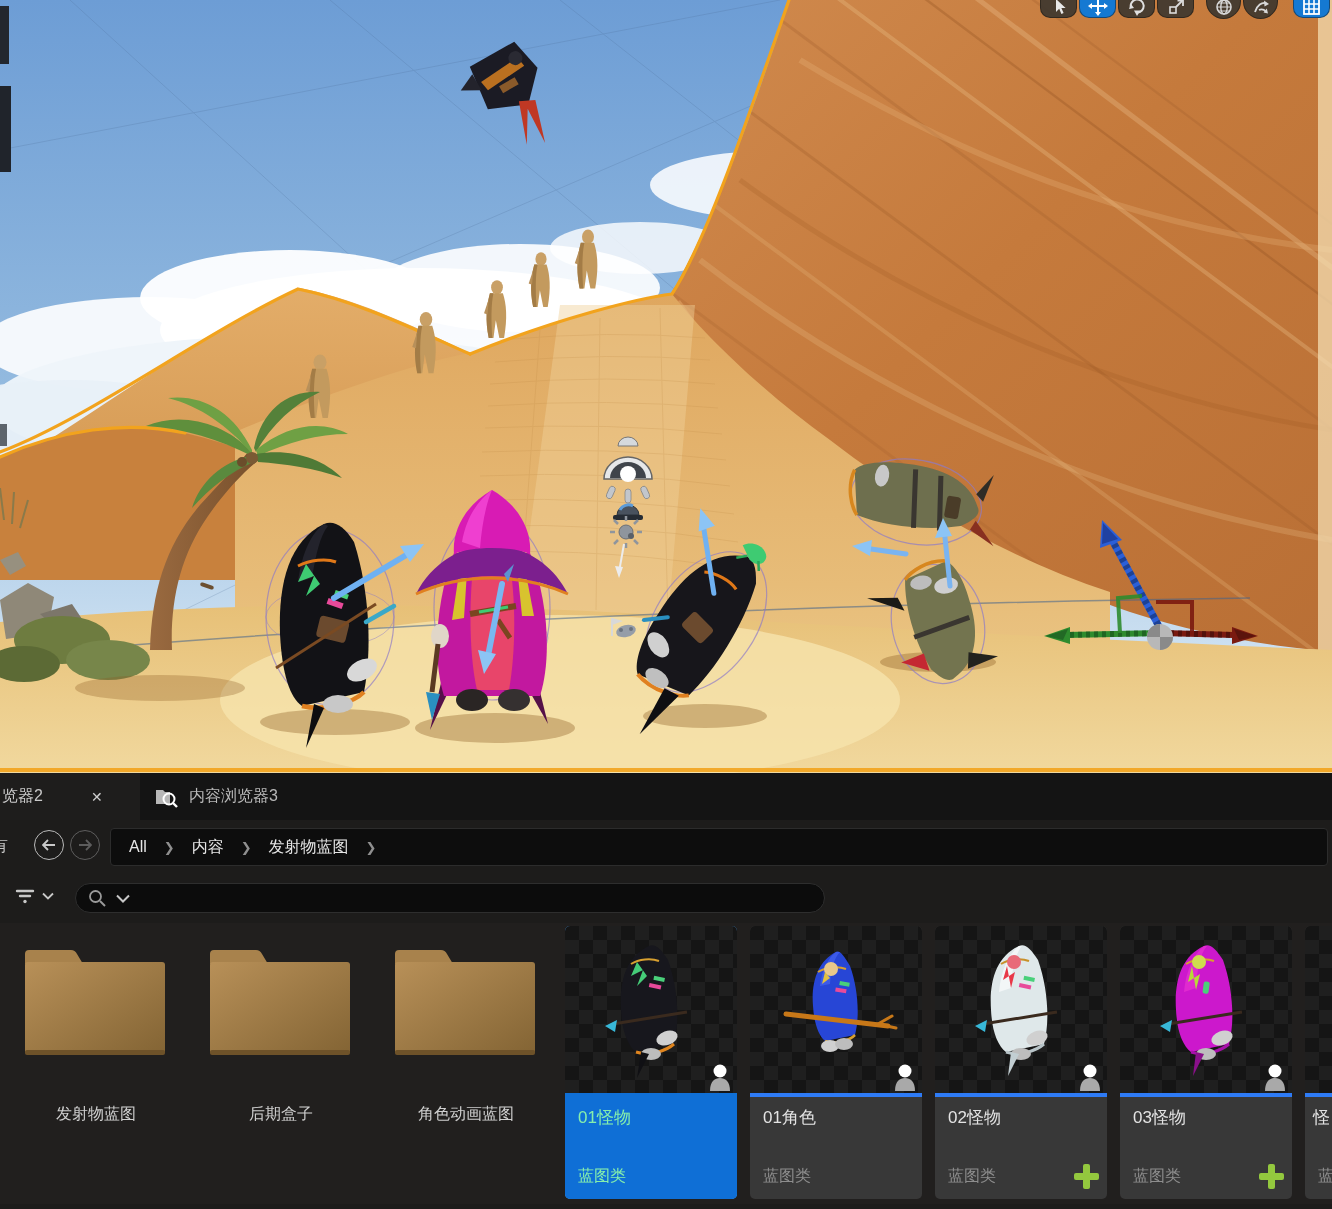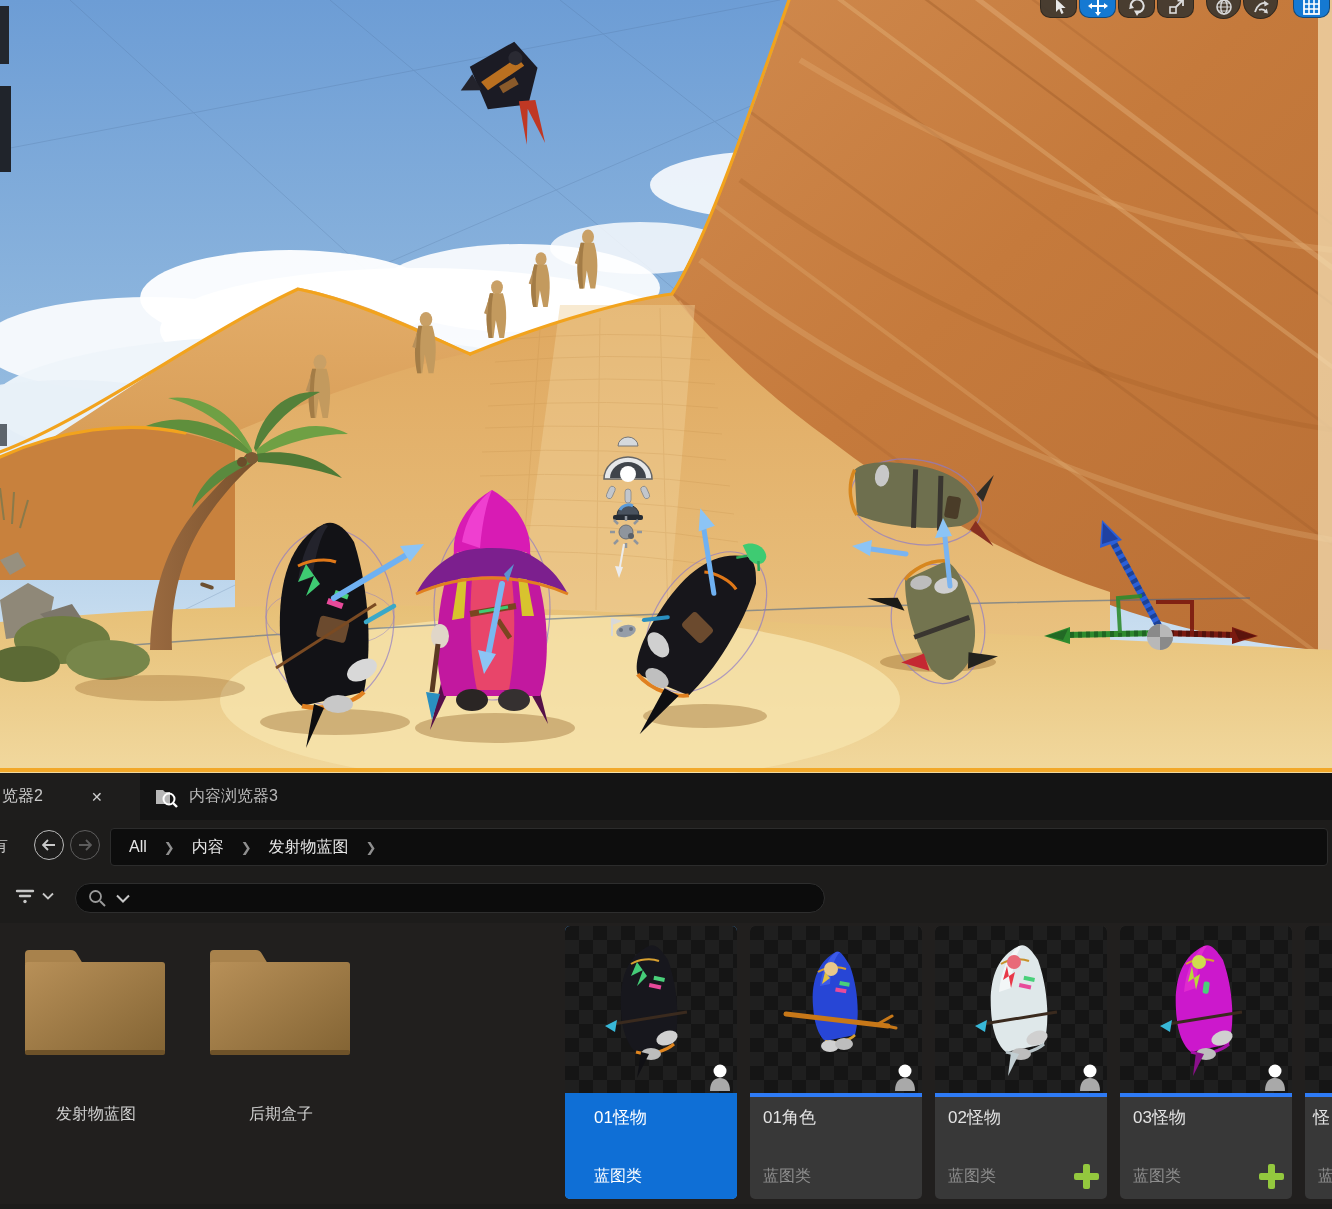--- a/index.html
+++ b/index.html
@@ -67,21 +67,21 @@
   .asset-card{position:absolute;top:3px;width:172px;height:273px;border-radius:5px;overflow:hidden;
               background:#383838;}
   .asset-card .thumb{position:absolute;left:0;top:0;width:172px;height:167px;
      background:repeating-conic-gradient(#1f1f1f 0% 25%, #151515 0% 50%);background-size:28px 28px;}
   .asset-card .accent{position:absolute;left:0;top:167px;width:172px;height:4px;background:#2e7bf6;}
   .asset-card .body{position:absolute;left:0;top:171px;width:172px;height:102px;}
   .asset-card .name{position:absolute;left:13px;top:9px;color:#e3e3e3;font-size:17px;}
   .asset-card .type{position:absolute;left:13px;bottom:12px;color:#8d8d8d;font-size:16px;}
   .asset-card.selected{outline:2px solid #3f9bf0;outline-offset:-2px;}
   .asset-card.selected .body,.asset-card.selected .accent{background:#0f6fd6;}
-  .asset-card.selected .name,.asset-card.selected .type{color:#ffffff;margin-left:16px;}
+  .asset-card.selected .name,.asset-card.selected .type{color:#86efac;}
   .person-badge{position:absolute;right:6px;bottom:2px;}
   .plus-badge{position:absolute;right:7px;bottom:9px;}
   .card5 .name{left:8px;}
 </style>
 </head>
 <body>
 
 <div id="app">
 
   <div id="viewport">
@@ -538,20 +538,28 @@
             <stop offset="0" stop-color="#b89058"></stop>
                 <stop offset="1" stop-color="#836434"></stop>
               </linearGradient>
             </defs>
           <path d="M2,6 Q2,2 6,2 L48,2 Q52,2 54,6 L60,16 L2,16 Z" fill="#a8824c"></path>
           <rect x="2" y="14" width="140" height="92" rx="3" fill="url(#fg1)"></rect>
           <rect x="2" y="102" width="140" height="5" rx="2" fill="#6e5229"></rect>
         </svg>
         <div class="folder-label">发射物蓝图</div>
       </div>
+      <div class="folder-tile" style="left:380px">
+        <svg width="146" height="112" viewBox="0 0 146 112">
+          <path d="M2,6 Q2,2 6,2 L48,2 Q52,2 54,6 L60,16 L2,16 Z" fill="#a8824c"></path>
+          <rect x="2" y="14" width="140" height="92" rx="3" fill="url(#fg1)"></rect>
+          <rect x="2" y="102" width="140" height="5" rx="2" fill="#6e5229"></rect>
+        </svg>
+        <div class="folder-label">角色动画蓝图</div>
+      </div>
 
       <div class="asset-card selected" style="left:565px">
         <div class="thumb">
           <svg width="172" height="167" viewBox="0 0 172 167">
             <g transform="translate(88,70)">
               <path d="M-4,-50 C-26,-40 -34,-16 -32,14 C-31,36 -25,50 -17,56 L21,48 C27,26 25,-8 15,-36 C8,-47 2,-53 -4,-50 Z" fill="#17171d"></path>
               <path d="M-17,56 C-2,61 14,54 21,48" stroke="#e0851e" stroke-width="3" fill="none"></path>
               <path d="M-22,-32 C-14,-37 -2,-38 6,-35" stroke="#d8a030" stroke-width="2" fill="none"></path>
               <path d="M-16,-34 L-22,-20 L-10,-26 L-16,-10 L-6,-20 Z" fill="#45cc78"></path>
               <rect x="-6" y="-12" width="12" height="4" fill="#e84a9a" transform="rotate(12)"></rect>

